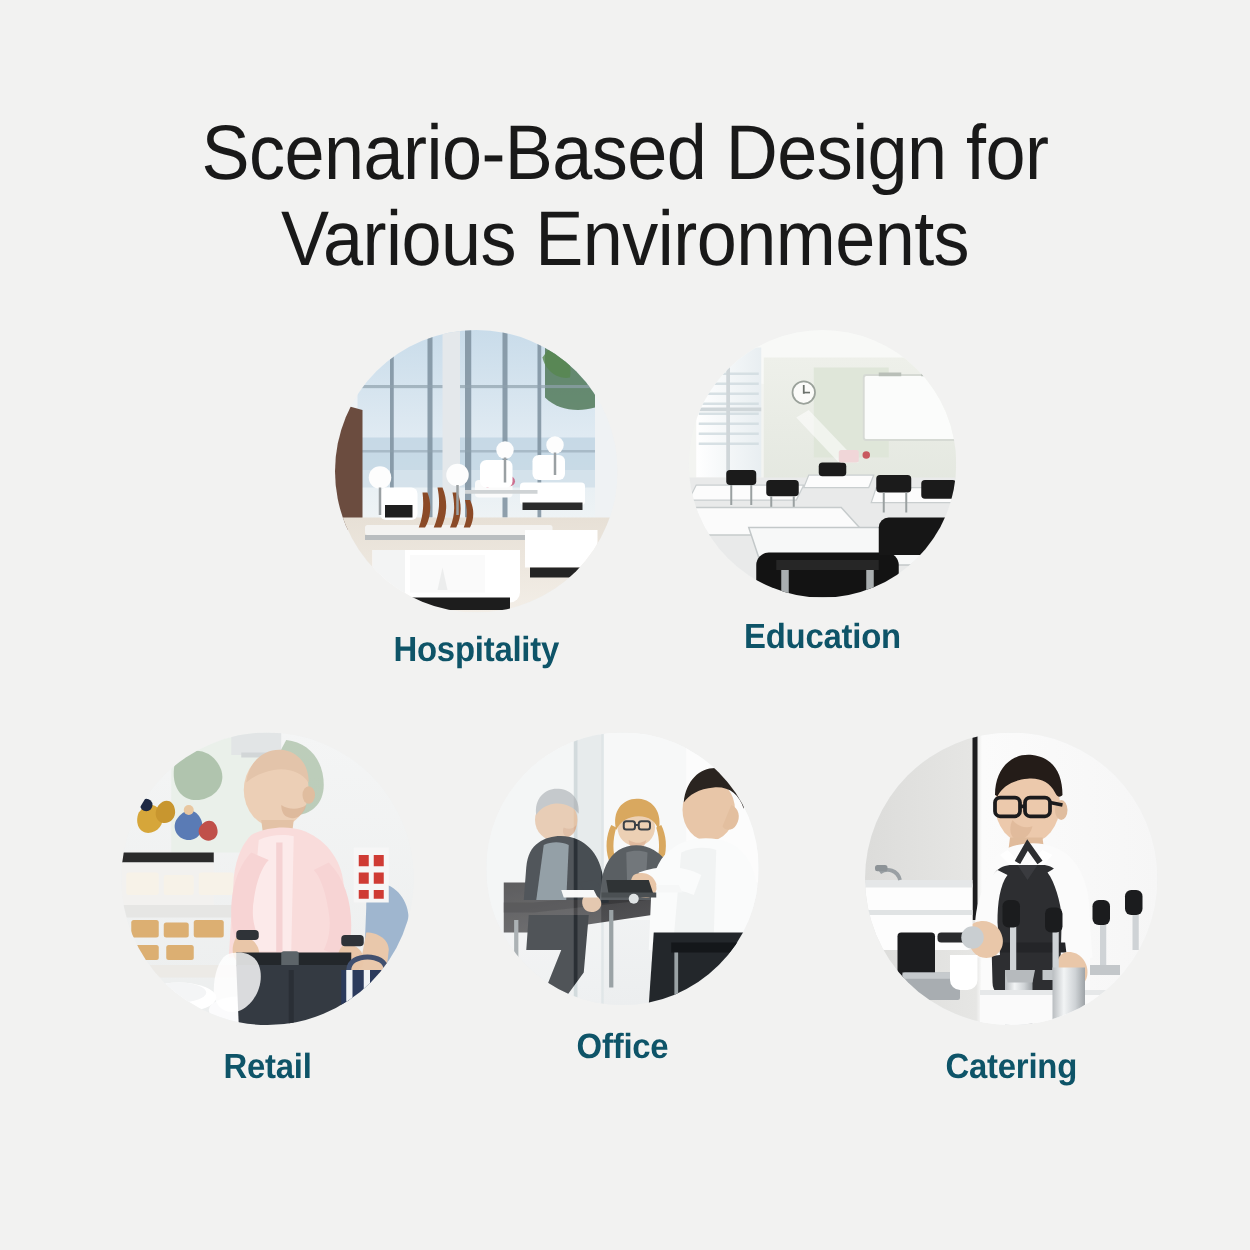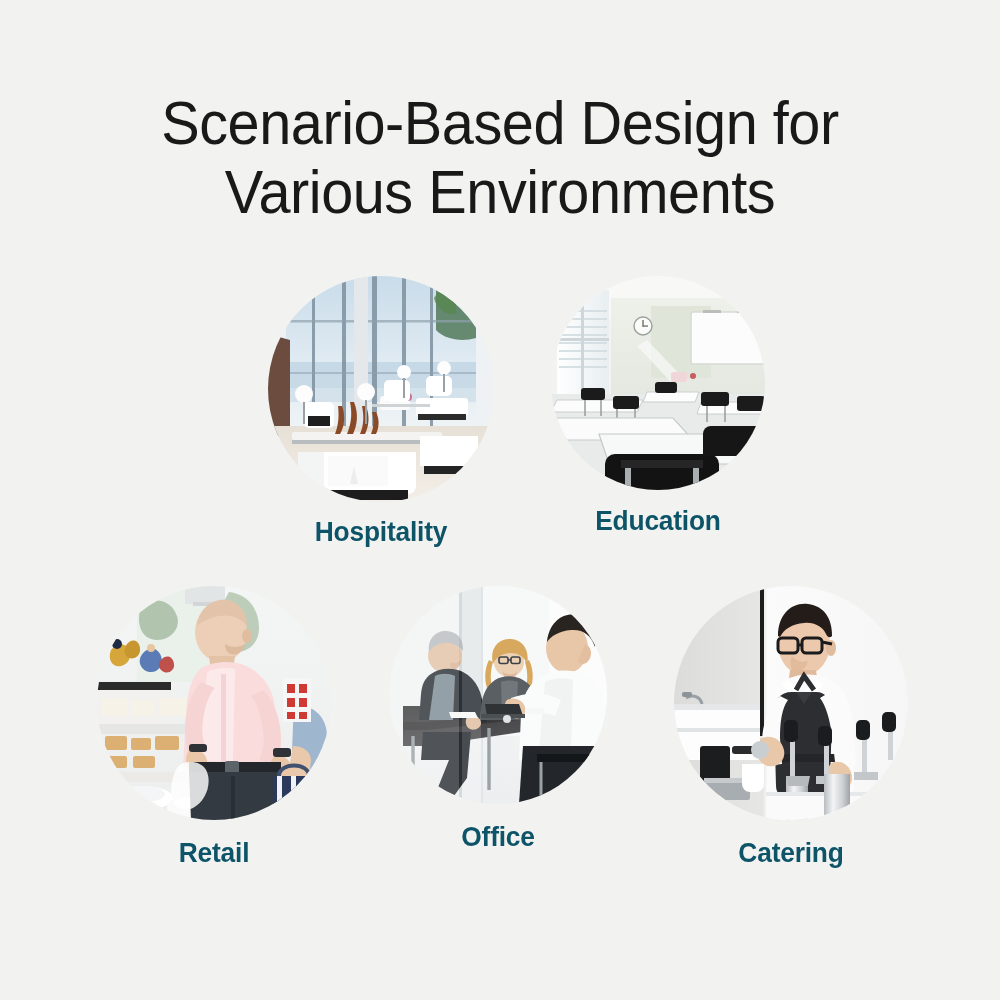--- a/index.html
+++ b/index.html
@@ -22,21 +22,21 @@
     line-height:1.12;
     font-weight:400;
     letter-spacing:-0.5px;
     transform:scaleX(0.93);
     transform-origin:50% 0;
     white-space:pre-line;
   }
 
   
   .row{position:absolute;left:0;width:1000px;}
-  .row-top{top:276px;height:290px;}
+  .row-top{top:264px;height:290px;}
   .row-bottom{top:586px;height:300px;}
 
   .tile{position:absolute;top:0;}
   .tile .disc{
     position:relative;
     border-radius:50%;
     overflow:hidden;
     background:#eef0f0;
   }
   .tile .disc svg{display:block;width:100%;height:100%;}
@@ -62,21 +62,21 @@
 
   
   .t-retail{left:97px;}
   .t-retail .disc{width:234px;height:234px;}
   .t-retail .caption{top:251px;}
 
   .t-office{left:389px;}
   .t-office .disc{width:218px;height:218px;}
   .t-office .caption{top:235px;}
 
-  .t-catering{left:674px;}
+  .t-catering{left:692px;}
   .t-catering .disc{width:234px;height:234px;}
   .t-catering .caption{top:251px;}
 </style>
 </head>
 <body>
 
 <div class="page">
 
   <h1 class="heading">Scenario-Based Design for
 Various Environments</h1>

